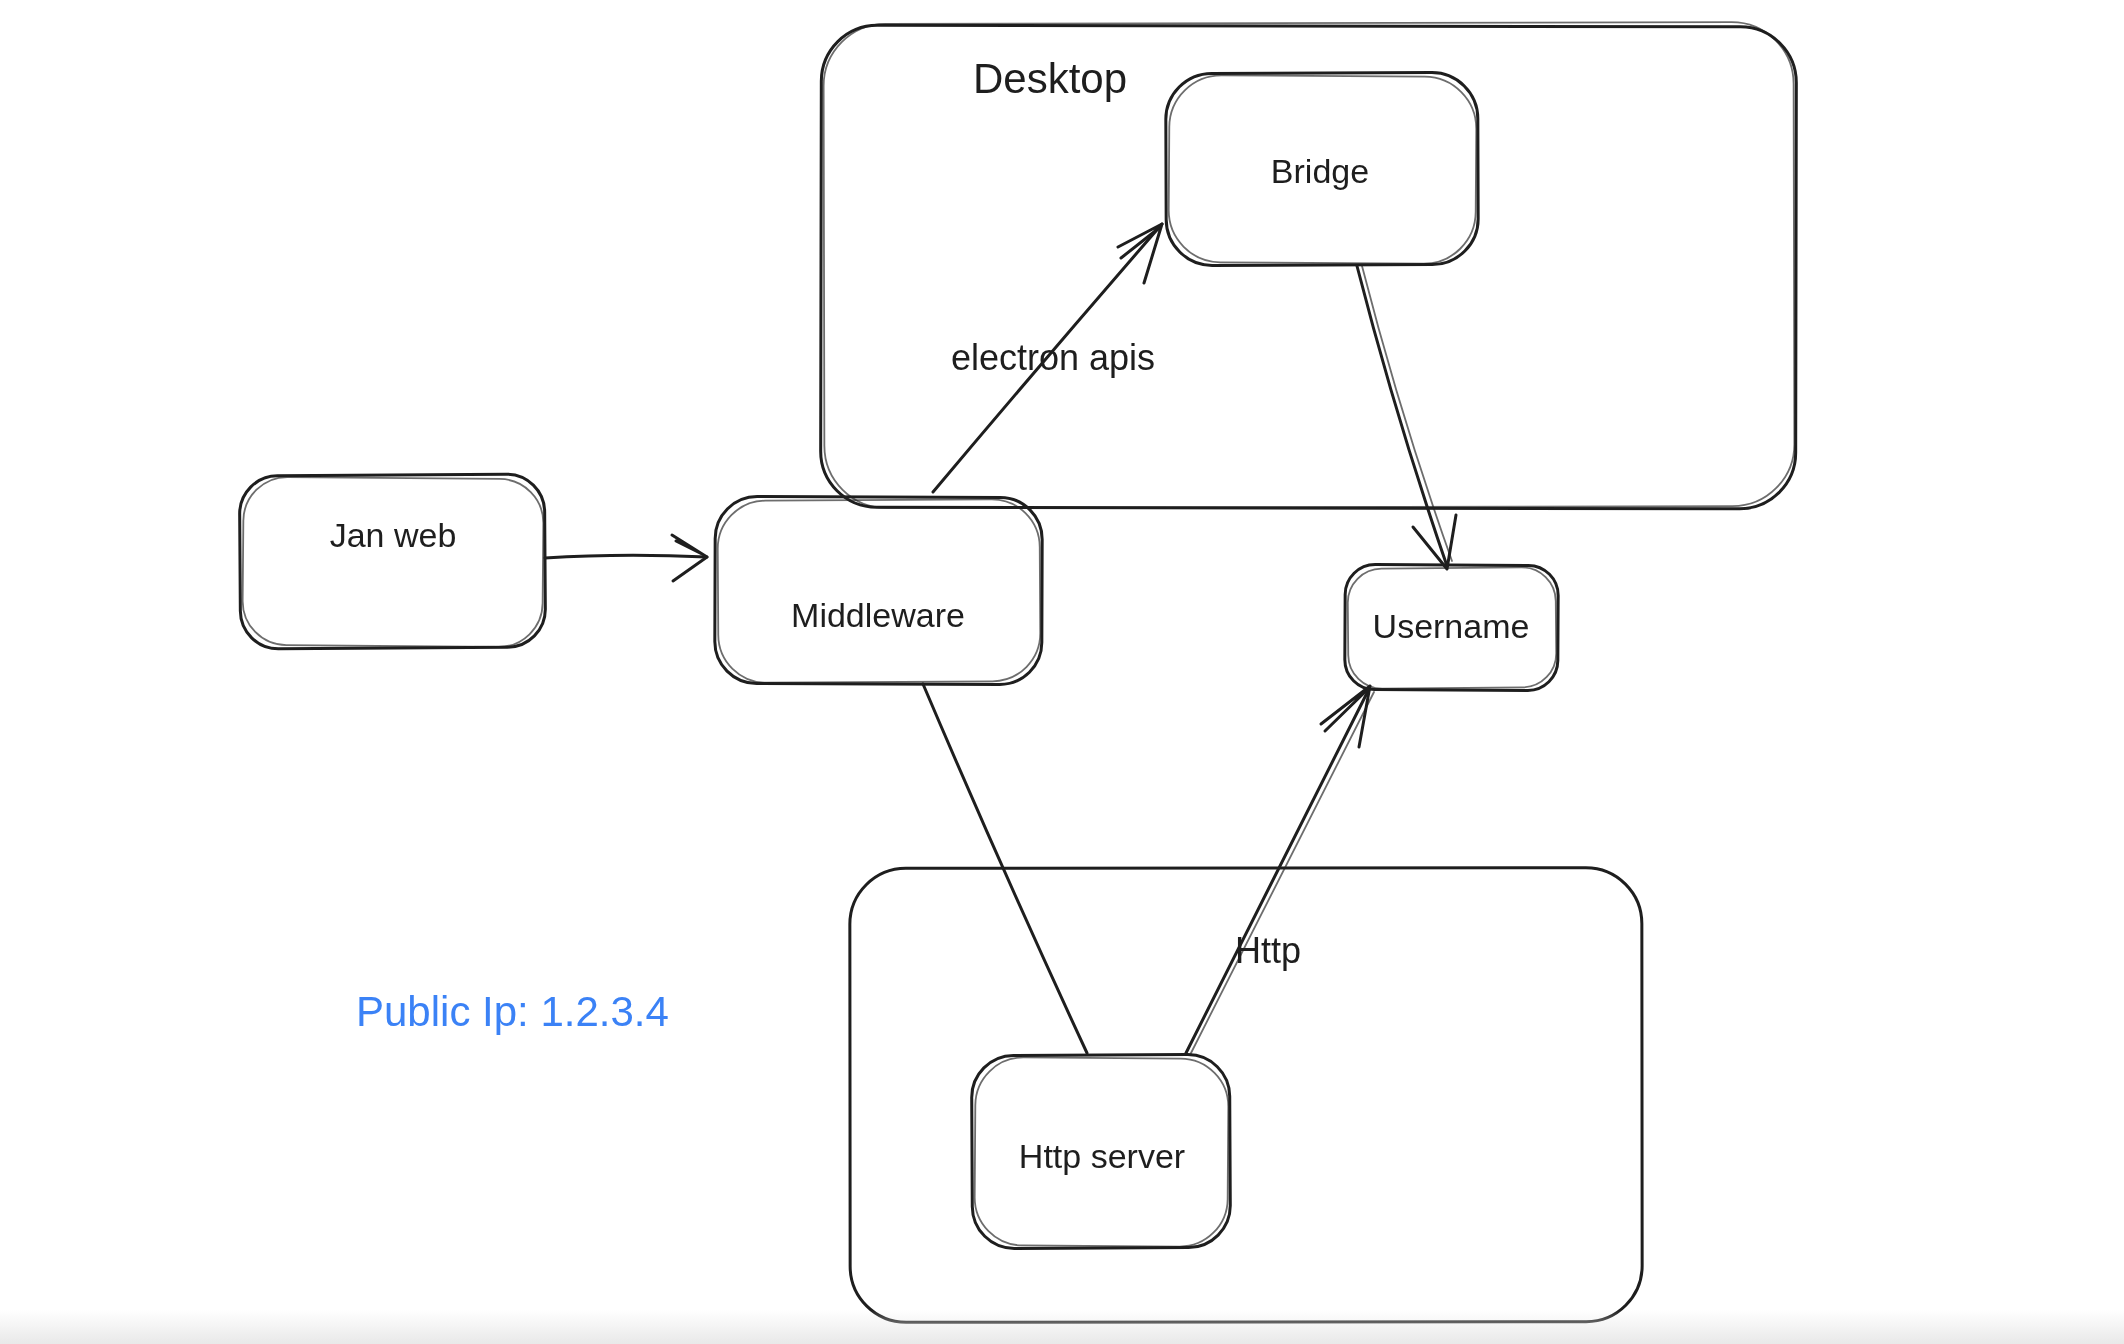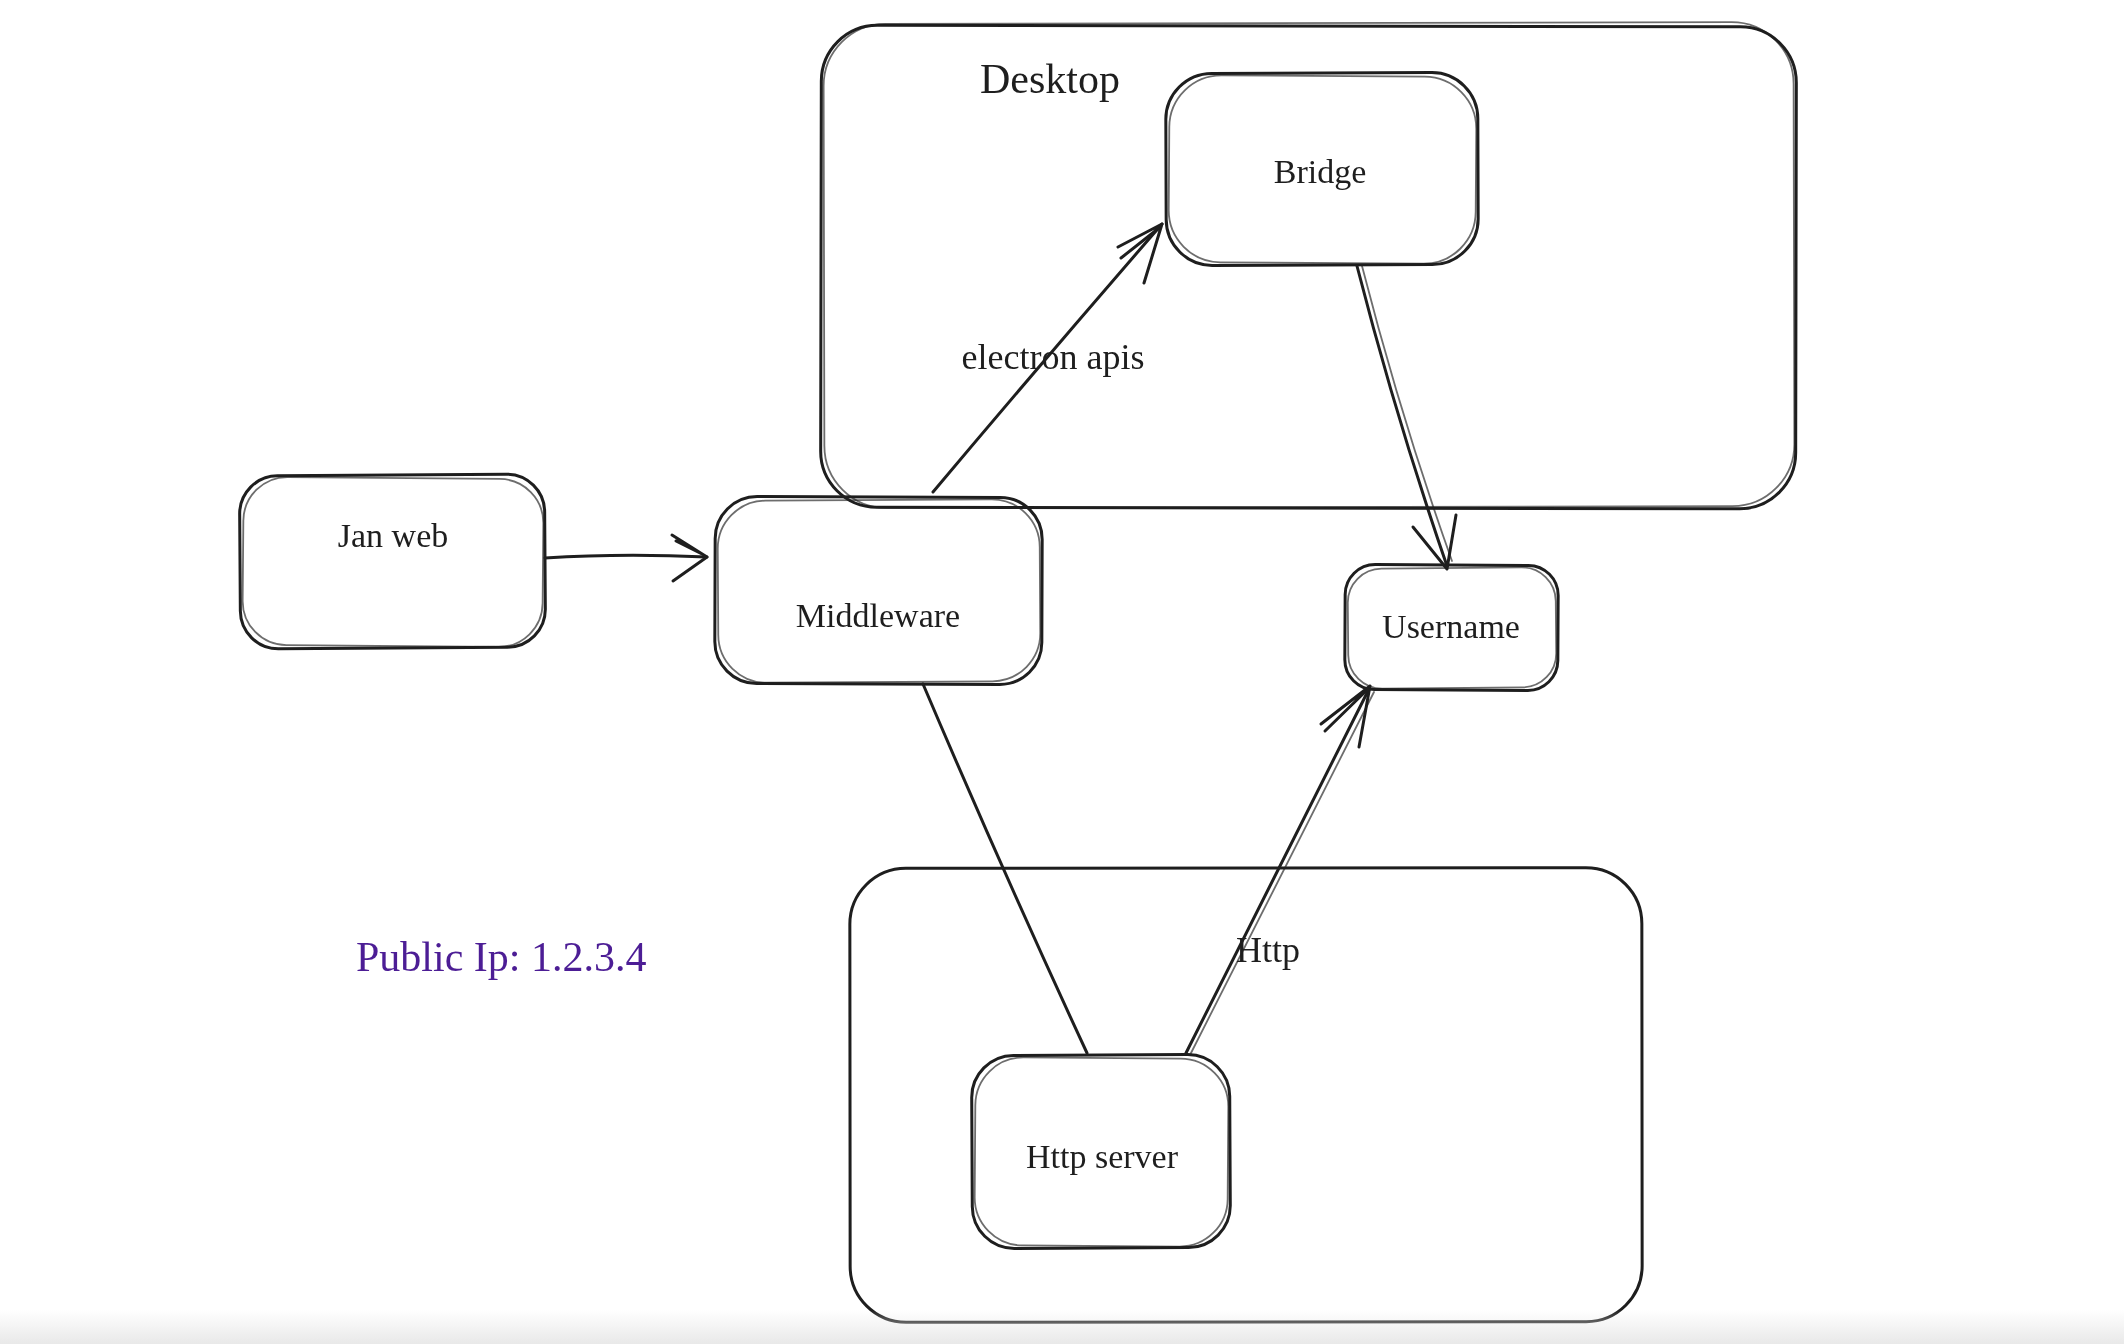--- a/index.html
+++ b/index.html
@@ -2,42 +2,42 @@
 <html><head>
 <meta charset="utf-8">
 <style>
   html, body { margin: 0; padding: 0; background: #ffffff; }
   .canvas {
     position: relative;
     width: 2124px;
     height: 1344px;
     background: #ffffff;
     overflow: hidden;
-    font-family: Liberation Serif, serif;
+    font-family: Liberation Sans, sans-serif;
     color: #1e1e1e;
   }
   svg.layer { position: absolute; left: 0; top: 0; }
   .lbl {
     position: absolute;
     transform: translate(-50%, -50%);
     font-size: 34px;
     line-height: 1.1;
     white-space: nowrap;
     color: #1e1e1e;
   }
   .fs40 { font-size: 36px; }
   .fs42 { font-size: 42px; }
   .note {
     position: absolute;
     left: 356px;
-    top: 925px;
+    top: 980px;
     font-size: 42px;
     line-height: 64px;
     white-space: nowrap;
-    color: #4c1d95;
+    color: #3b82f6;
   }
   .ghost { opacity: 0.65; }
   .bottom-shade {
     position: absolute;
     left: 0; right: 0; bottom: 0;
     height: 34px;
     background: linear-gradient(to bottom, rgba(236,236,236,0), rgba(230,230,230,0.9));
     pointer-events: none;
   }
 </style>

